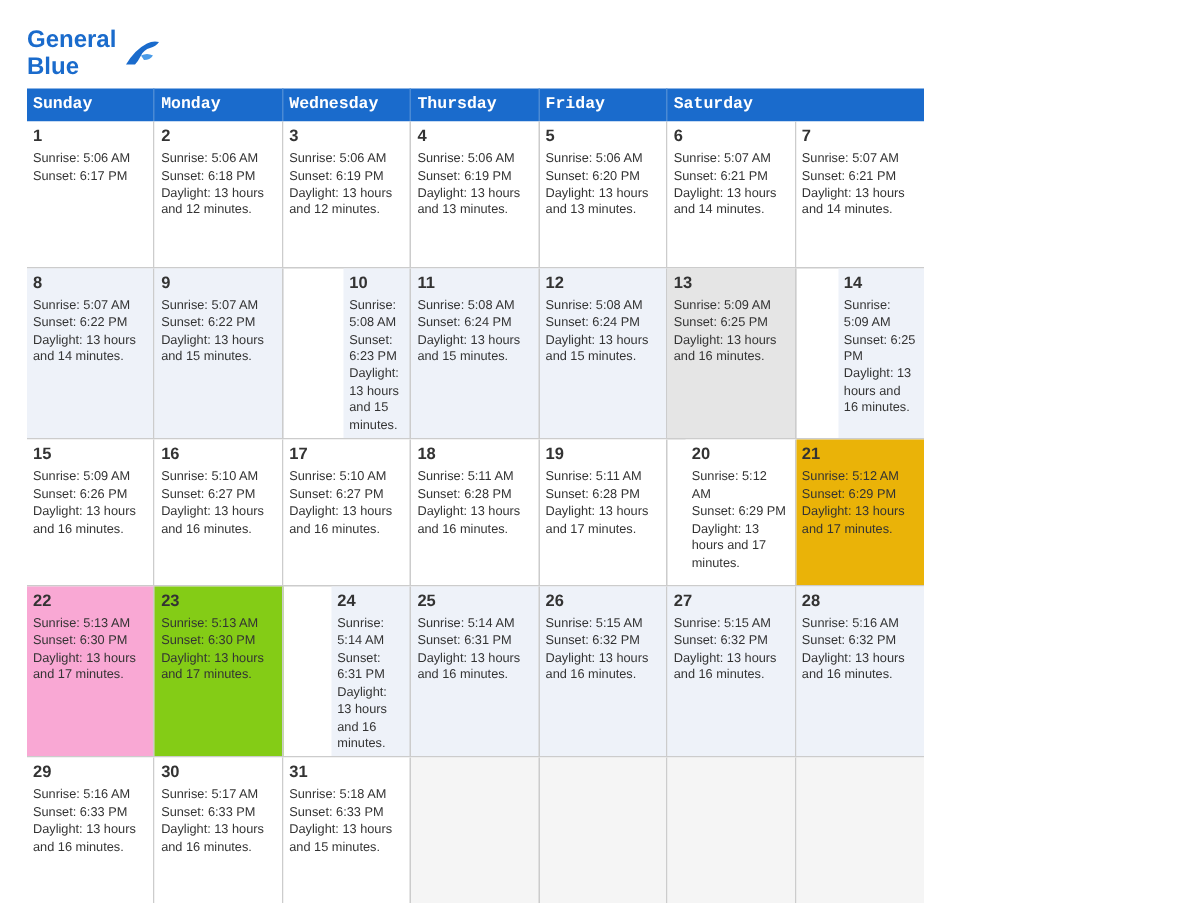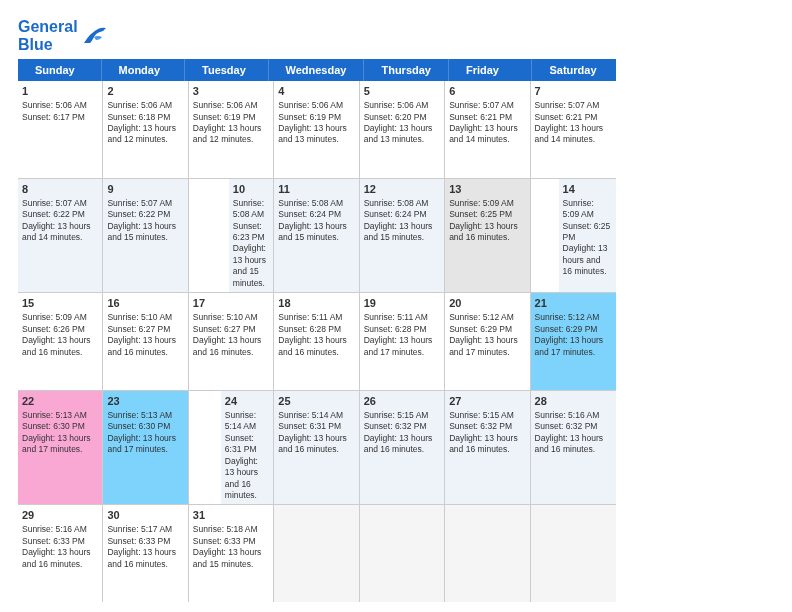--- a/index.html
+++ b/index.html
@@ -62,23 +62,24 @@
     }
     .cal-header {
       display: grid;
       grid-template-columns: repeat(7, 1fr);
       background: #1a6bcc;
     }
     .cal-header-cell {
       color: #fff;
       font-size: 11px;
       font-weight: bold;
-      padding: 5px 17px;
+      padding: 5px 4px;
       text-align: left;
       border-right: 1px solid #4a8ad4;
+      font-family: Liberation Mono, monospace;
     }
     .cal-header-cell:last-child { border-right: none; }
     .cal-body {
       display: flex;
       flex-direction: column;
       flex: 1;
     }
     .cal-row {
       display: grid;
       grid-template-columns: repeat(7, 1fr);
@@ -128,21 +129,20 @@
     <div class="title-block">
       <div class="month-title"></div>
       <div class="subtitle"></div>
     </div>
   </div>
 
   <div class="calendar">
     <div class="cal-header">
       <div class="cal-header-cell">Sunday</div>
       <div class="cal-header-cell">Monday</div>
-      <div class="cal-header-cell">Tuesday</div>
       <div class="cal-header-cell">Wednesday</div>
       <div class="cal-header-cell">Thursday</div>
       <div class="cal-header-cell">Friday</div>
       <div class="cal-header-cell">Saturday</div>
     </div>
     <div class="cal-body" id="cal-body">
     <div class="cal-row">
           <div class="cal-cell" style="background: rgb(255, 255, 255);"><span class="day-num">1</span><span>Sunrise: 5:06 AM</span><br><span>Sunset: 6:17 PM</span><br></div>
           <div class="cal-cell" style="background: rgb(255, 255, 255);"><span class="day-num">2</span><span>Sunrise: 5:06 AM</span><br><span>Sunset: 6:18 PM</span><br><span>Daylight: 13 hours and 12 minutes.</span></div>
           <div class="cal-cell" style="background: rgb(255, 255, 255);"><span class="day-num">3</span><span>Sunrise: 5:06 AM</span><br><span>Sunset: 6:19 PM</span><br><span>Daylight: 13 hours and 12 minutes.</span></div>
@@ -159,26 +159,26 @@
           <div class="cal-cell" style="background: rgb(238, 242, 249);"><span class="day-num">12</span><span>Sunrise: 5:08 AM</span><br><span>Sunset: 6:24 PM</span><br><span>Daylight: 13 hours and 15 minutes.</span></div>
           <div class="cal-cell" style="background: #e5e5e5;"><span class="day-num">13</span><span>Sunrise: 5:09 AM</span><br><span>Sunset: 6:25 PM</span><br><span>Daylight: 13 hours and 16 minutes.</span></div>
           <div class="cal-cell" style="background: rgb(238, 242, 249); margin-left: 28px;"><span class="day-num">14</span><span>Sunrise: 5:09 AM</span><br><span>Sunset: 6:25 PM</span><br><span>Daylight: 13 hours and 16 minutes.</span></div>
         </div>
         <div class="cal-row">
           <div class="cal-cell" style="background: rgb(255, 255, 255);"><span class="day-num">15</span><span>Sunrise: 5:09 AM</span><br><span>Sunset: 6:26 PM</span><br><span>Daylight: 13 hours and 16 minutes.</span></div>
           <div class="cal-cell" style="background: rgb(255, 255, 255);"><span class="day-num">16</span><span>Sunrise: 5:10 AM</span><br><span>Sunset: 6:27 PM</span><br><span>Daylight: 13 hours and 16 minutes.</span></div>
           <div class="cal-cell" style="background: rgb(255, 255, 255);"><span class="day-num">17</span><span>Sunrise: 5:10 AM</span><br><span>Sunset: 6:27 PM</span><br><span>Daylight: 13 hours and 16 minutes.</span></div>
           <div class="cal-cell" style="background: rgb(255, 255, 255);"><span class="day-num">18</span><span>Sunrise: 5:11 AM</span><br><span>Sunset: 6:28 PM</span><br><span>Daylight: 13 hours and 16 minutes.</span></div>
           <div class="cal-cell" style="background: rgb(255, 255, 255);"><span class="day-num">19</span><span>Sunrise: 5:11 AM</span><br><span>Sunset: 6:28 PM</span><br><span>Daylight: 13 hours and 17 minutes.</span></div>
-          <div class="cal-cell" style="background: rgb(255, 255, 255);"><span class="day-num">20</span><span>Sunrise: 5:12 AM</span><br><span>Sunset: 6:29 PM</span><br><span>Daylight: 13 hours and 17 minutes.</span></div>
-          <div class="cal-cell" style="background: #7dd3fc;"><span class="day-num">21</span><span>Sunrise: 5:12 AM</span><br><span>Sunset: 6:29 PM</span><br><span>Daylight: 13 hours and 17 minutes.</span></div>
+          <div class="cal-cell" style="background: rgb(255, 255, 255); margin-left: 12px;"><span class="day-num">20</span><span>Sunrise: 5:12 AM</span><br><span>Sunset: 6:29 PM</span><br><span>Daylight: 13 hours and 17 minutes.</span></div>
+          <div class="cal-cell" style="background: #eab308;"><span class="day-num">21</span><span>Sunrise: 5:12 AM</span><br><span>Sunset: 6:29 PM</span><br><span>Daylight: 13 hours and 17 minutes.</span></div>
         </div>
         <div class="cal-row">
           <div class="cal-cell" style="background: #f9a8d4;"><span class="day-num">22</span><span>Sunrise: 5:13 AM</span><br><span>Sunset: 6:30 PM</span><br><span>Daylight: 13 hours and 17 minutes.</span></div>
-          <div class="cal-cell" style="background: #7dd3fc;"><span class="day-num">23</span><span>Sunrise: 5:13 AM</span><br><span>Sunset: 6:30 PM</span><br><span>Daylight: 13 hours and 17 minutes.</span></div>
+          <div class="cal-cell" style="background: #84cc16;"><span class="day-num">23</span><span>Sunrise: 5:13 AM</span><br><span>Sunset: 6:30 PM</span><br><span>Daylight: 13 hours and 17 minutes.</span></div>
           <div class="cal-cell" style="background: rgb(238, 242, 249); margin-left: 32px;"><span class="day-num">24</span><span>Sunrise: 5:14 AM</span><br><span>Sunset: 6:31 PM</span><br><span>Daylight: 13 hours and 16 minutes.</span></div>
           <div class="cal-cell" style="background: rgb(238, 242, 249);"><span class="day-num">25</span><span>Sunrise: 5:14 AM</span><br><span>Sunset: 6:31 PM</span><br><span>Daylight: 13 hours and 16 minutes.</span></div>
           <div class="cal-cell" style="background: rgb(238, 242, 249);"><span class="day-num">26</span><span>Sunrise: 5:15 AM</span><br><span>Sunset: 6:32 PM</span><br><span>Daylight: 13 hours and 16 minutes.</span></div>
           <div class="cal-cell" style="background: rgb(238, 242, 249);"><span class="day-num">27</span><span>Sunrise: 5:15 AM</span><br><span>Sunset: 6:32 PM</span><br><span>Daylight: 13 hours and 16 minutes.</span></div>
           <div class="cal-cell" style="background: rgb(238, 242, 249);"><span class="day-num">28</span><span>Sunrise: 5:16 AM</span><br><span>Sunset: 6:32 PM</span><br><span>Daylight: 13 hours and 16 minutes.</span></div>
         </div>
         <div class="cal-row">
           <div class="cal-cell" style="background: rgb(255, 255, 255);"><span class="day-num">29</span><span>Sunrise: 5:16 AM</span><br><span>Sunset: 6:33 PM</span><br><span>Daylight: 13 hours and 16 minutes.</span></div>
           <div class="cal-cell" style="background: rgb(255, 255, 255);"><span class="day-num">30</span><span>Sunrise: 5:17 AM</span><br><span>Sunset: 6:33 PM</span><br><span>Daylight: 13 hours and 16 minutes.</span></div>
           <div class="cal-cell" style="background: rgb(255, 255, 255);"><span class="day-num">31</span><span>Sunrise: 5:18 AM</span><br><span>Sunset: 6:33 PM</span><br><span>Daylight: 13 hours and 15 minutes.</span></div>

